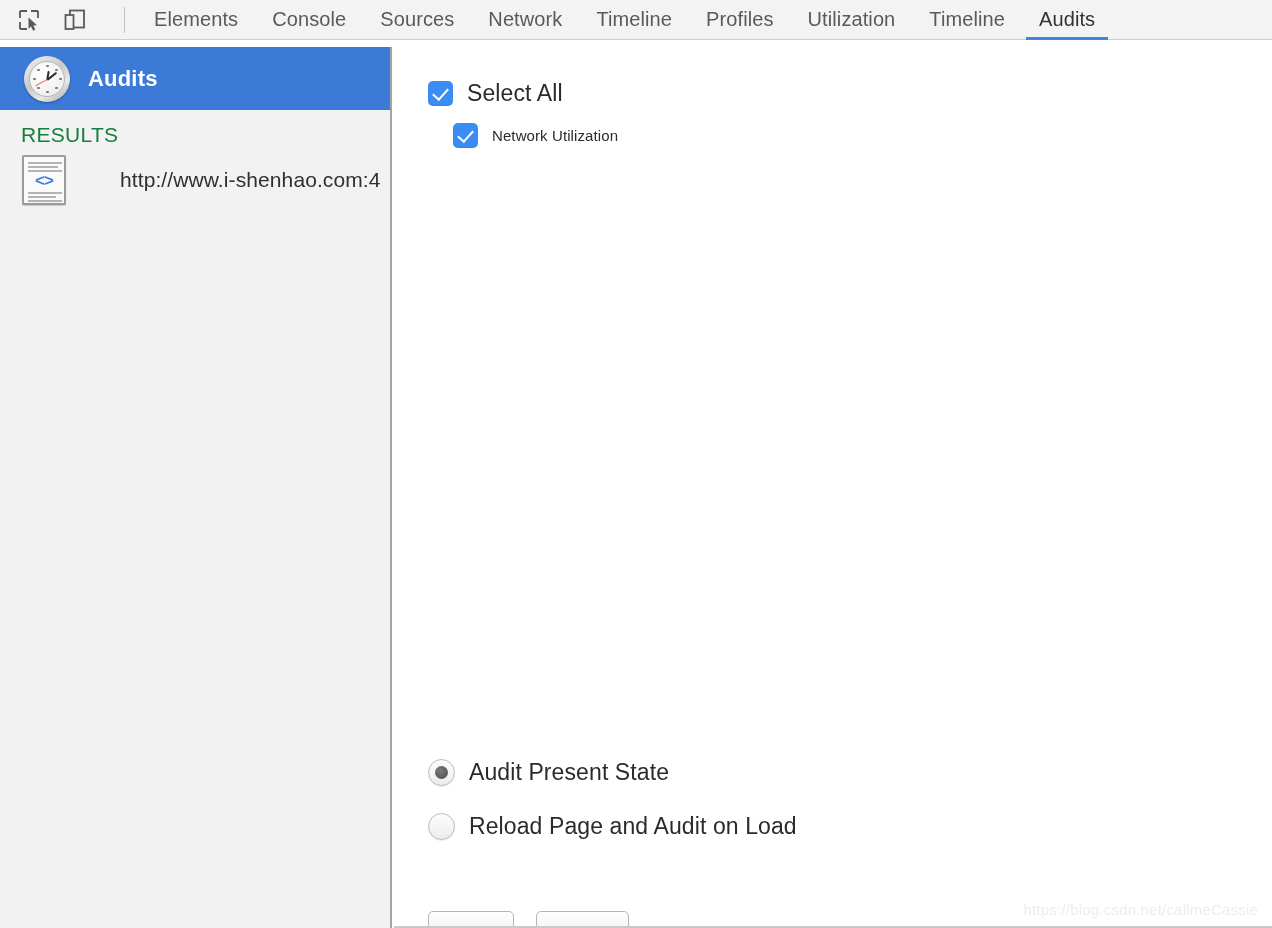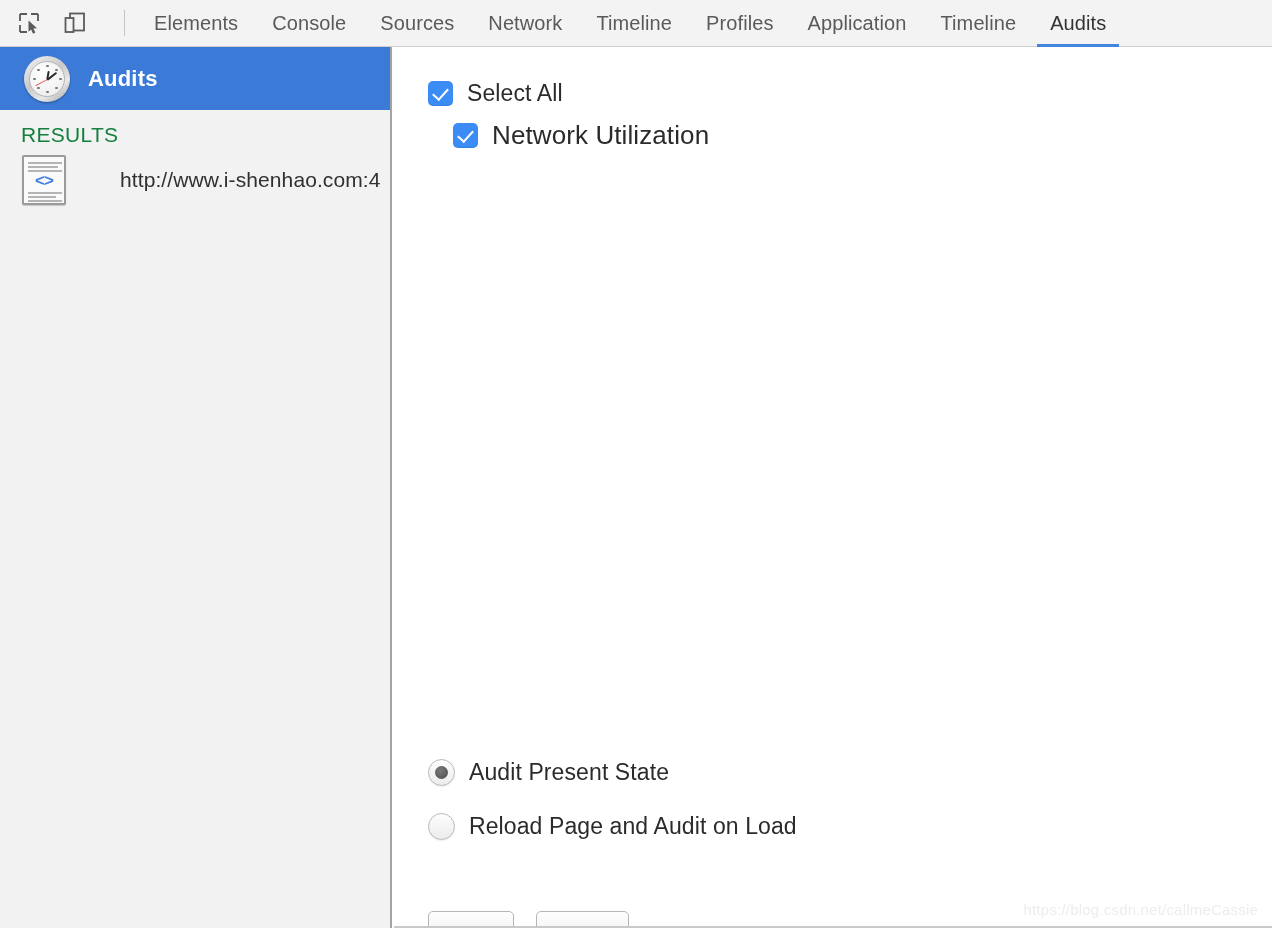--- a/index.html
+++ b/index.html
@@ -18,21 +18,21 @@
     width: 1272px;
     height: 928px;
     background: #ffffff;
   }
 
   
   .toolbar {
     position: absolute;
     top: 0; left: 0;
     width: 1272px;
-    height: 47px;
+    height: 40px;
     background: #f3f3f3;
     border-bottom: 1px solid #cfcfcf;
     display: flex;
     align-items: stretch;
   }
 
   .tool-icons {
     display: flex;
     align-items: center;
     padding-left: 14px;
@@ -263,21 +263,21 @@
     transform: rotate(42deg);
   }
 
   .check-label {
     font-size: 23px;
     color: #2b2b2b;
     letter-spacing: 0.1px;
   }
 
   .check-row.sub .check-label {
-    font-size: 26px;
+    font-size: 15px;
   }
 
   
   .radio-group {
     position: absolute;
     left: 34px;
     top: 698px;
   }
 
   .radio-row {
@@ -372,21 +372,21 @@
       <div class="tool-sep"></div>
     </div>
 
     <div class="tabs">
       <div class="tab">Elements</div>
       <div class="tab">Console</div>
       <div class="tab">Sources</div>
       <div class="tab">Network</div>
       <div class="tab">Timeline</div>
       <div class="tab">Profiles</div>
-      <div class="tab">Application</div>
+      <div class="tab">Utilization</div>
       <div class="tab">Timeline</div>
       <div class="tab active">Audits</div>
     </div>
   </div>
 
   <div class="sidebar">
 
     <div class="sidebar-header">
       <div class="clock-icon">
         <div class="clock-face">

